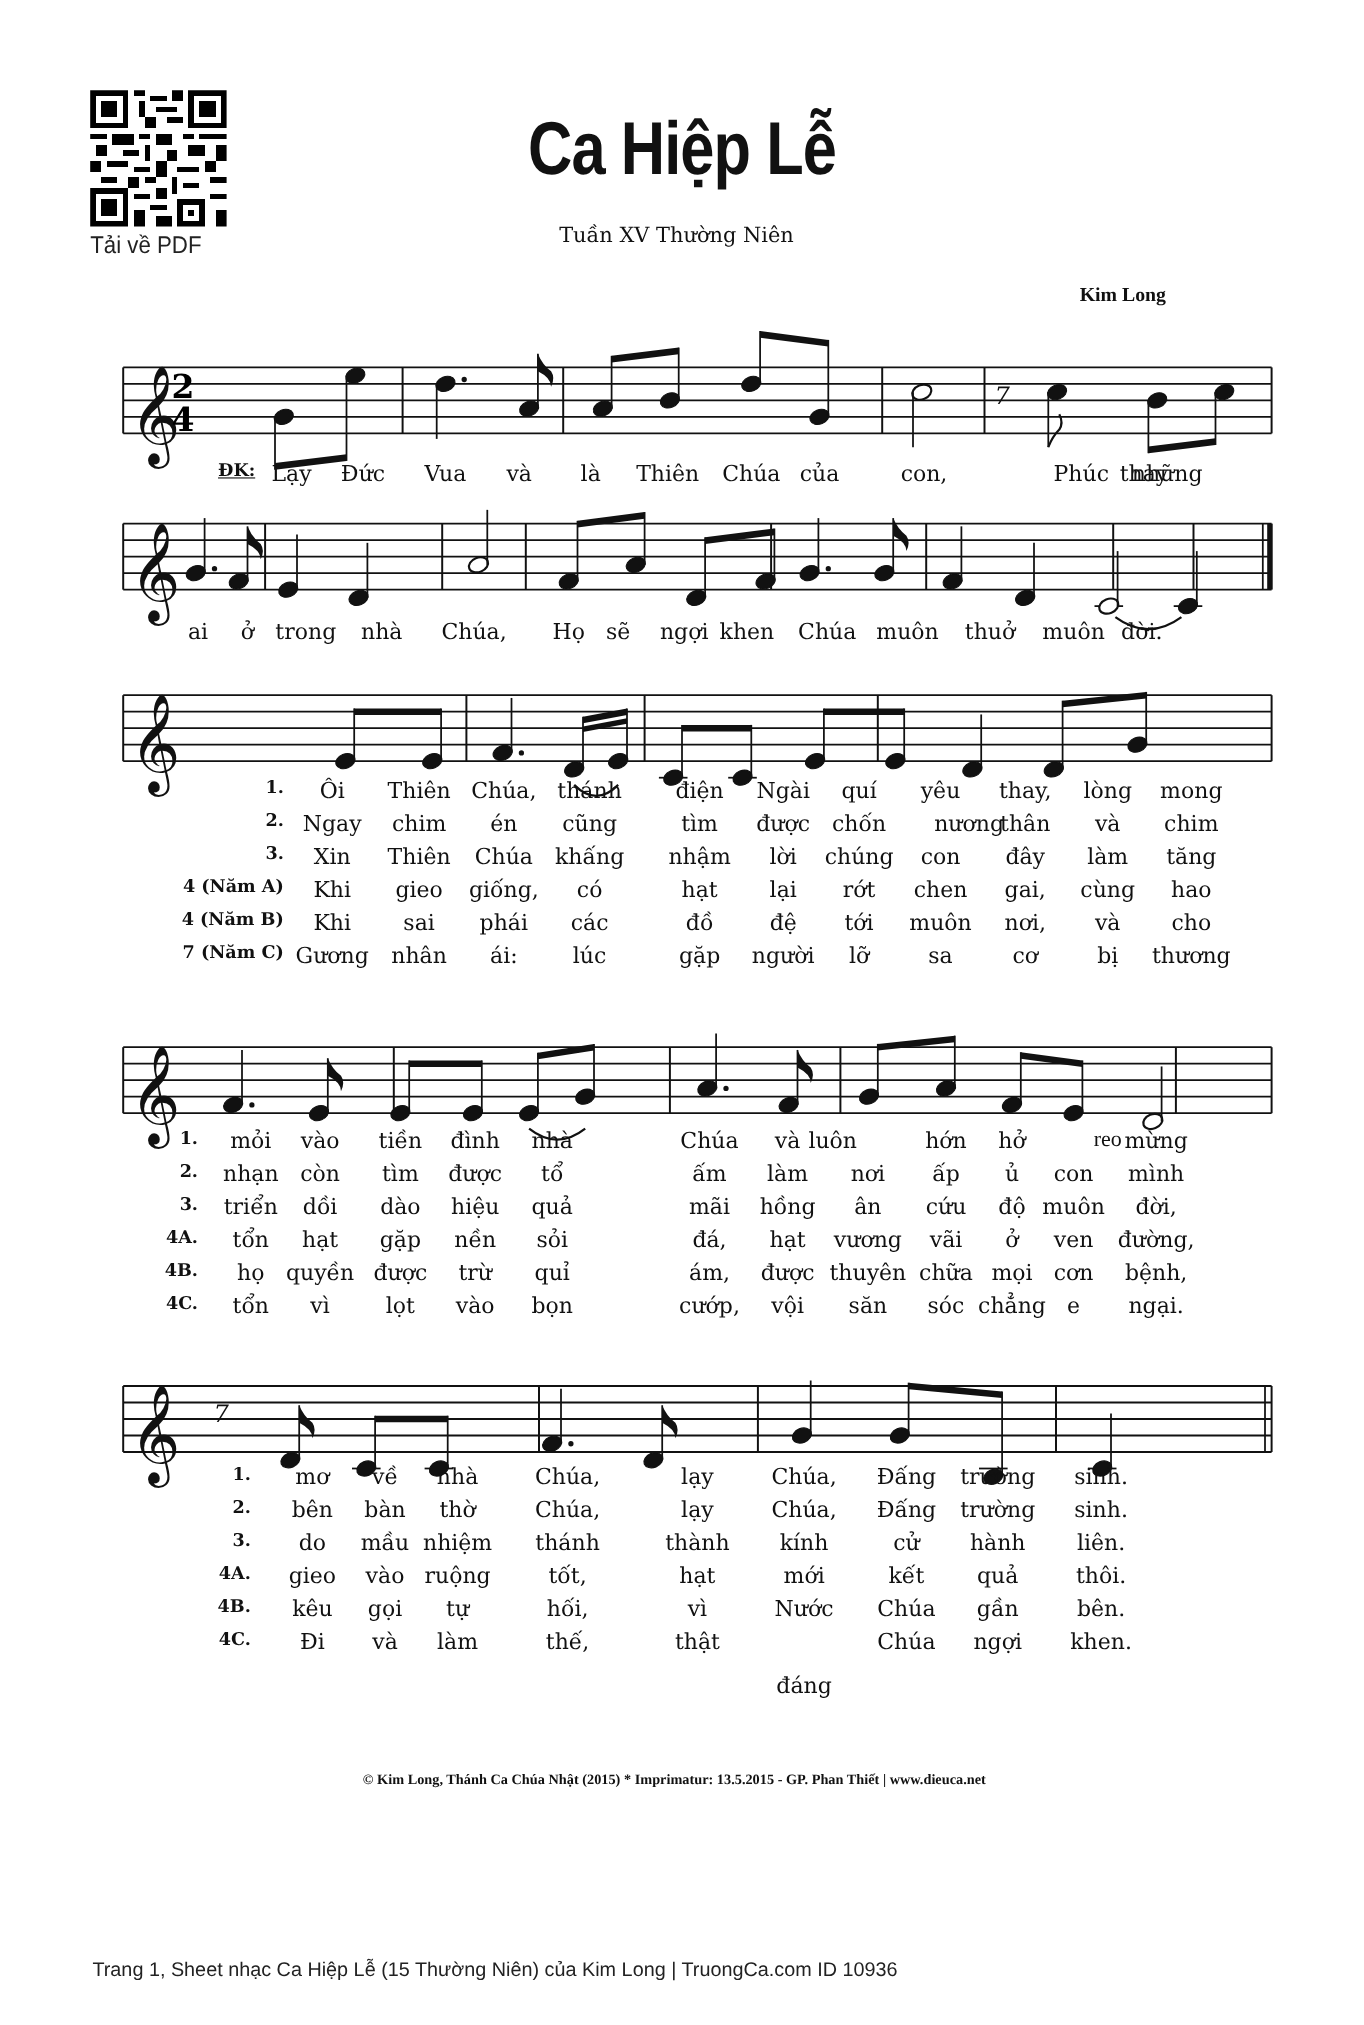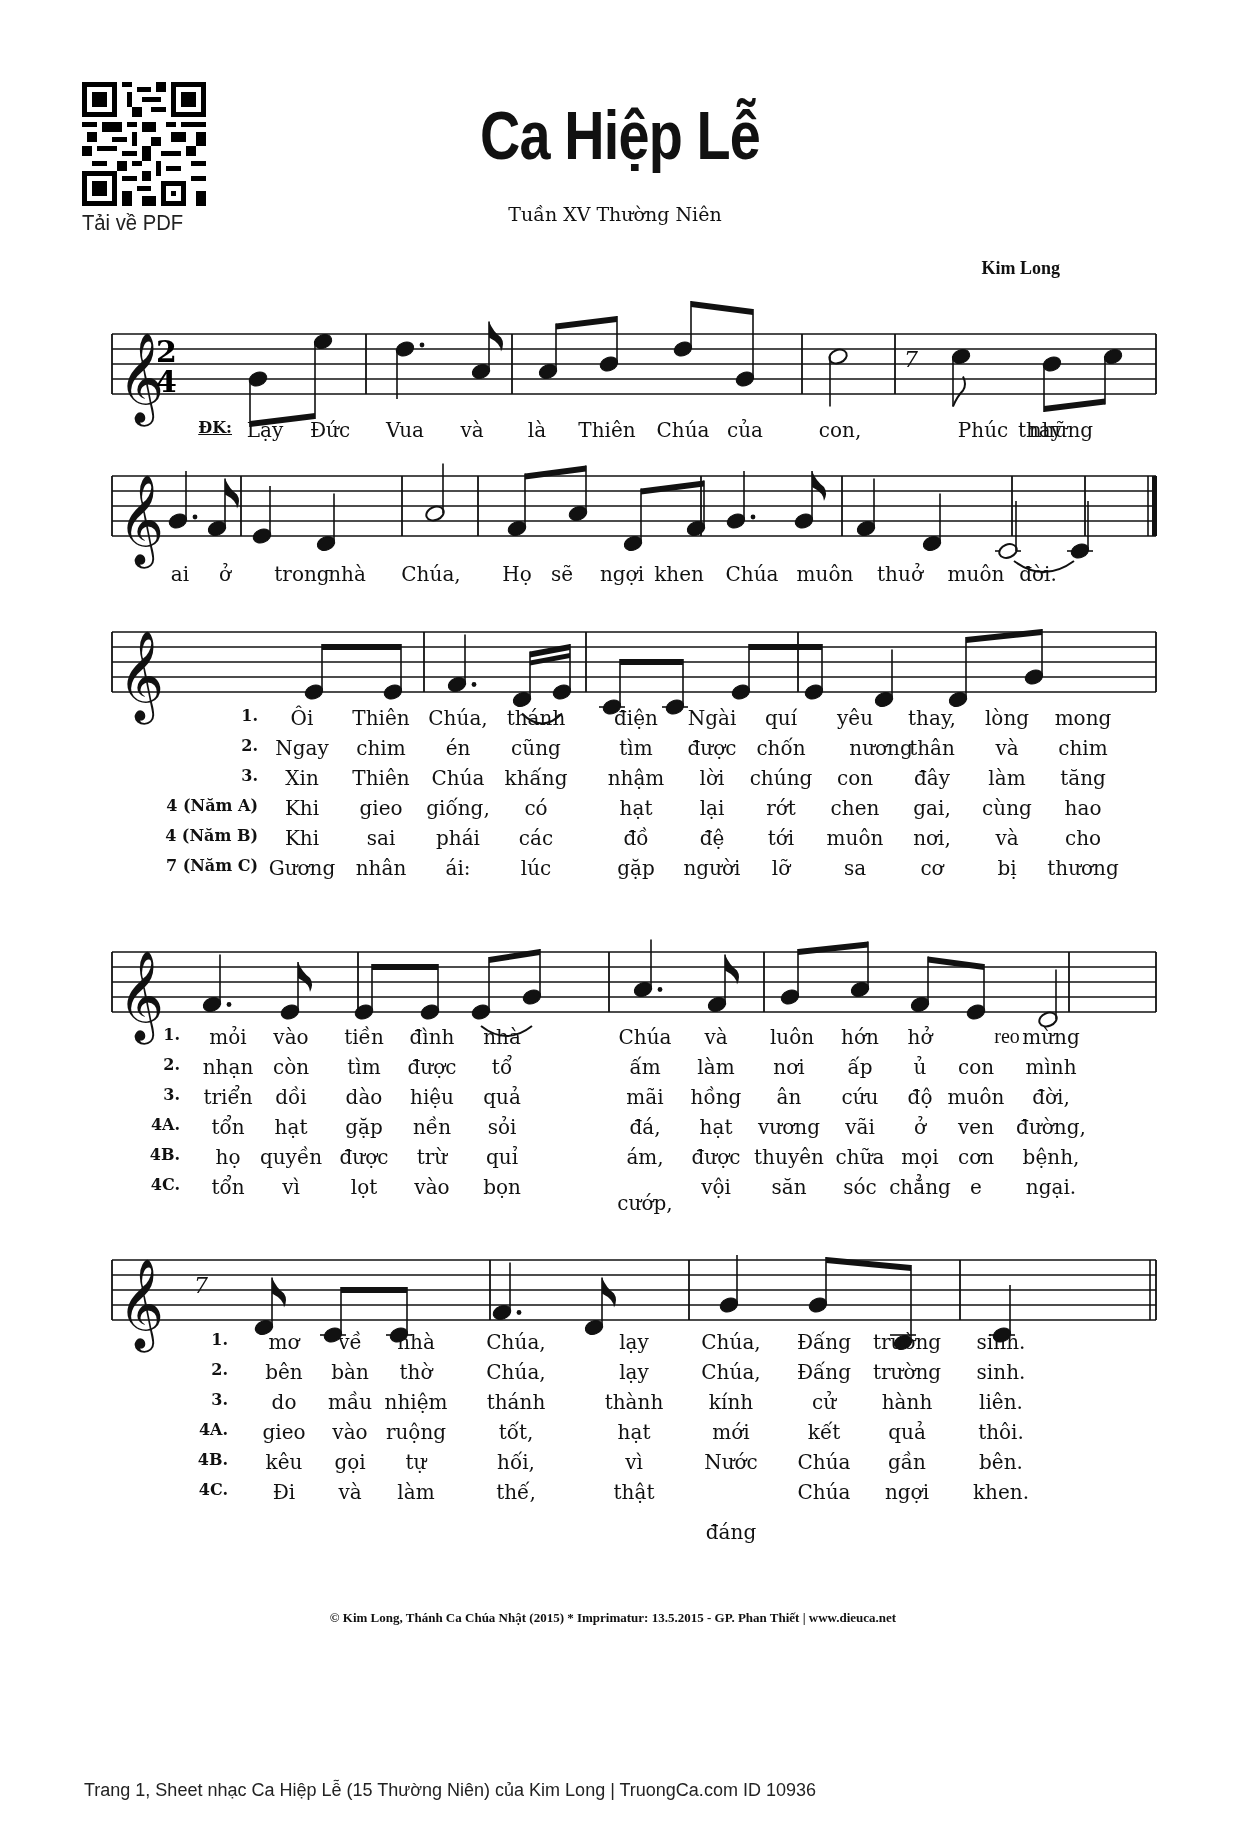--- a/index.html
+++ b/index.html
@@ -326,21 +326,21 @@
     <div class="lyr" style="left: 537px; top: 418px;">là</div>
     <div class="lyr" style="left: 607px; top: 418px;">Thiên</div>
     <div class="lyr" style="left: 683px; top: 418px;">Chúa</div>
     <div class="lyr" style="left: 745px; top: 418px;">của</div>
     <div class="lyr" style="left: 840px; top: 418px;">con,</div>
     <div class="lyr" style="left: 963px; top: 418px; margin-left: 20px;">Phúc</div>
     <div class="lyr" style="left: 1040px; top: 418px;">thay</div>
     <div class="lyr" style="left: 1061px; top: 418px;">những</div>
     <div class="lyr" style="left: 180px; top: 562px;">ai</div>
     <div class="lyr" style="left: 225px; top: 562px;">ở</div>
-    <div class="lyr" style="left: 278px; top: 562px; margin-left: 24px;">trong</div>
+    <div class="lyr" style="left: 278px; top: 562px;">trong</div>
     <div class="lyr" style="left: 347px; top: 562px;">nhà</div>
     <div class="lyr" style="left: 431px; top: 562px;">Chúa,</div>
     <div class="lyr" style="left: 517px; top: 562px;">Họ</div>
     <div class="lyr" style="left: 562px; top: 562px;">sẽ</div>
     <div class="lyr" style="left: 622px; top: 562px;">ngợi</div>
     <div class="lyr" style="left: 679px; top: 562px;">khen</div>
     <div class="lyr" style="left: 752px; top: 562px;">Chúa</div>
     <div class="lyr" style="left: 825px; top: 562px;">muôn</div>
     <div class="lyr" style="left: 900px; top: 562px;">thuở</div>
     <div class="lyr" style="left: 976px; top: 562px;">muôn</div>
@@ -418,21 +418,21 @@
     <div class="lyr" style="left: 1007px; top: 856px;">bị</div>
     <div class="lyr" style="left: 1083px; top: 856px;">thương</div>
     <div class="lbl" style="left: 180px; top: 1025px;">1.</div>
     <div class="lyr" style="left: 228px; top: 1025px;">mỏi</div>
     <div class="lyr" style="left: 291px; top: 1025px;">vào</div>
     <div class="lyr" style="left: 364px; top: 1025px;">tiền</div>
     <div class="lyr" style="left: 432px; top: 1025px;">đình</div>
     <div class="lyr" style="left: 502px; top: 1025px;">nhà</div>
     <div class="lyr" style="left: 645px; top: 1025px;">Chúa</div>
     <div class="lyr" style="left: 716px; top: 1025px;">và</div>
-    <div class="lyr" style="left: 792px; top: 1025px; text-align: center;">luôn</div>
+    <div class="lyr" style="left: 757px; top: 1025px; text-align: center;">luôn</div>
     <div class="lyr" style="left: 860px; top: 1025px;">hớn</div>
     <div class="lyr" style="left: 920px; top: 1025px;">hở</div>
     <div class="lyr" style="left: 1007px; top: 1025px; font-family: Liberation Serif, serif;">reo</div>
     <div class="lyr" style="left: 1051px; top: 1025px;">mừng</div>
     <div class="lbl" style="left: 180px; top: 1055px;">2.</div>
     <div class="lyr" style="left: 228px; top: 1055px;">nhạn</div>
     <div class="lyr" style="left: 291px; top: 1055px;">còn</div>
     <div class="lyr" style="left: 364px; top: 1055px;">tìm</div>
     <div class="lyr" style="left: 432px; top: 1055px;">được</div>
     <div class="lyr" style="left: 502px; top: 1055px;">tổ</div>
@@ -481,21 +481,21 @@
     <div class="lyr" style="left: 860px; top: 1145px;">chữa</div>
     <div class="lyr" style="left: 920px; top: 1145px;">mọi</div>
     <div class="lyr" style="left: 976px; top: 1145px;">cơn</div>
     <div class="lyr" style="left: 1051px; top: 1145px;">bệnh,</div>
     <div class="lbl" style="left: 180px; top: 1175px;">4C.</div>
     <div class="lyr" style="left: 228px; top: 1175px;">tổn</div>
     <div class="lyr" style="left: 291px; top: 1175px;">vì</div>
     <div class="lyr" style="left: 364px; top: 1175px;">lọt</div>
     <div class="lyr" style="left: 432px; top: 1175px;">vào</div>
     <div class="lyr" style="left: 502px; top: 1175px;">bọn</div>
-    <div class="lyr" style="left: 645px; top: 1175px; margin-top: 16px;">cướp,</div>
+    <div class="lyr" style="left: 645px; top: 1175px;">cướp,</div>
     <div class="lyr" style="left: 716px; top: 1175px;">vội</div>
     <div class="lyr" style="left: 789px; top: 1175px;">săn</div>
     <div class="lyr" style="left: 860px; top: 1175px;">sóc</div>
     <div class="lyr" style="left: 920px; top: 1175px;">chẳng</div>
     <div class="lyr" style="left: 976px; top: 1175px;">e</div>
     <div class="lyr" style="left: 1051px; top: 1175px;">ngại.</div>
     <div class="lbl" style="left: 228px; top: 1330px;">1.</div>
     <div class="lyr" style="left: 284px; top: 1330px;">mơ</div>
     <div class="lyr" style="left: 350px; top: 1330px;">về</div>
     <div class="lyr" style="left: 416px; top: 1330px;">nhà</div>

